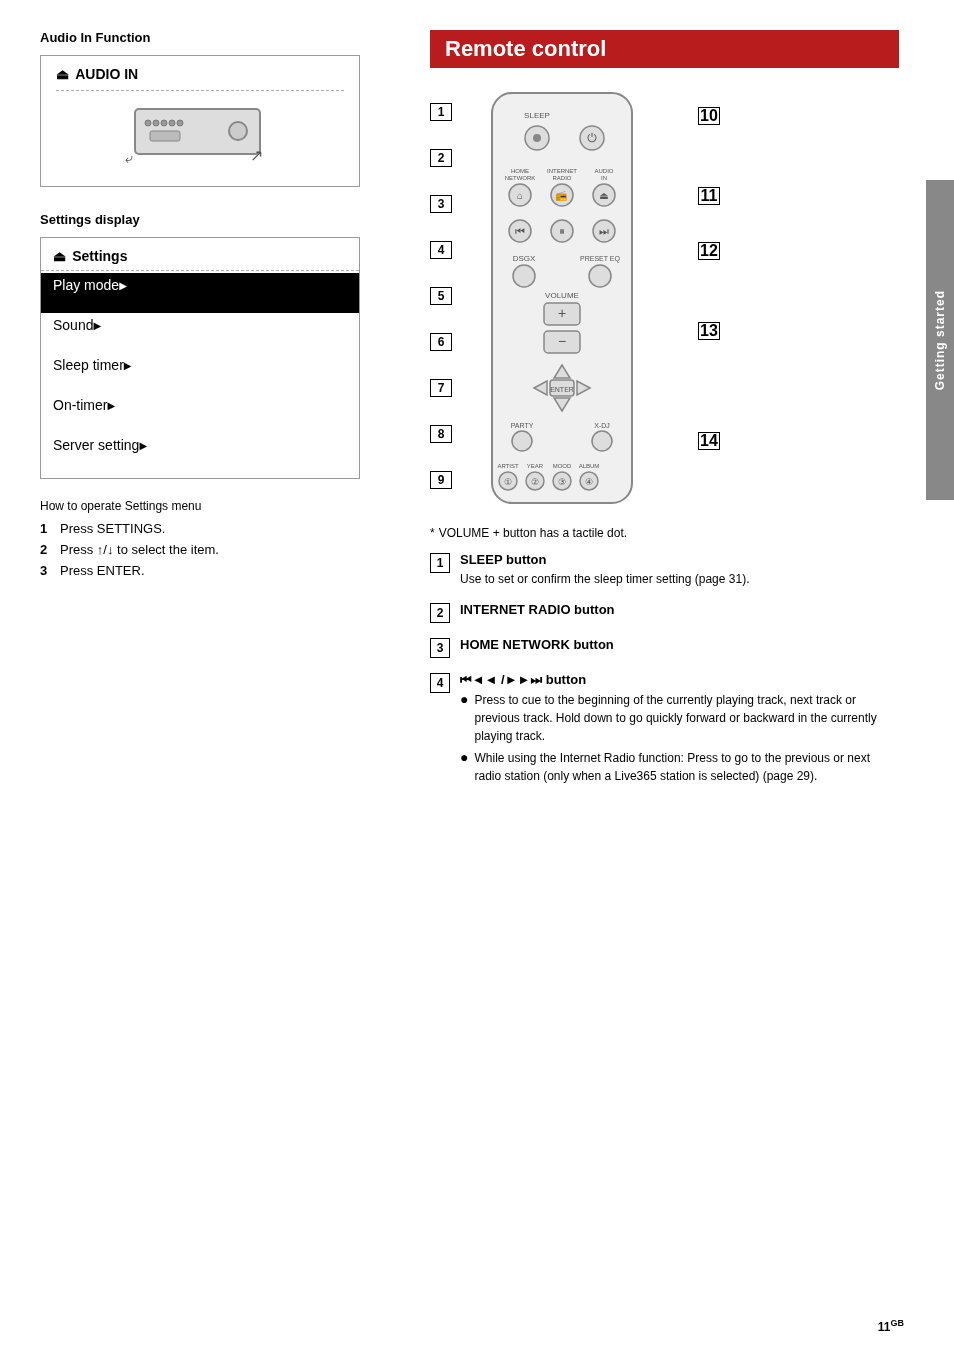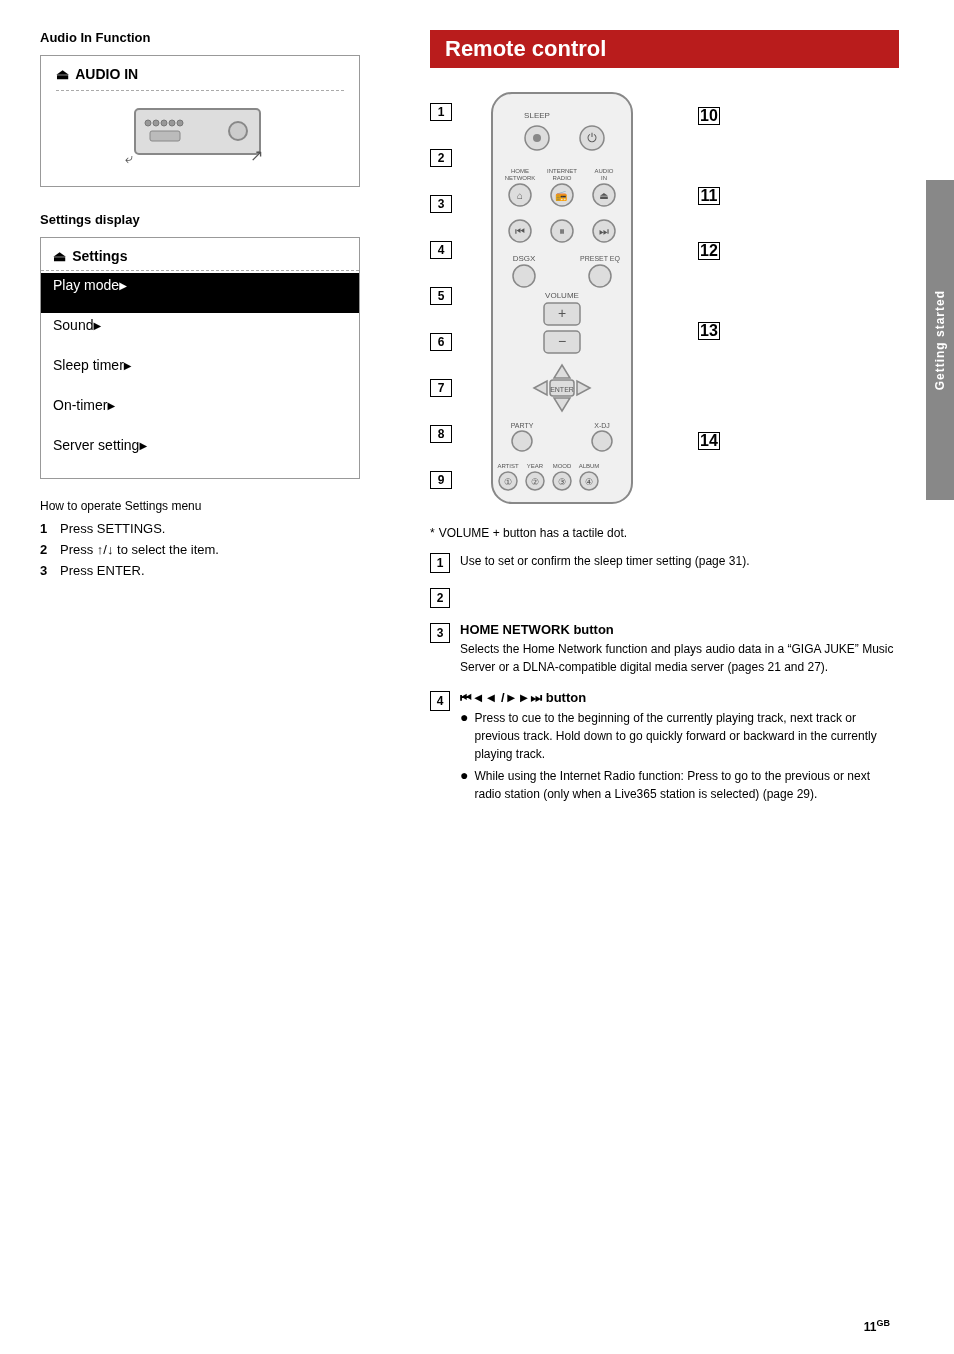--- a/index.html
+++ b/index.html
@@ -218,21 +218,21 @@
     .bullet-dot {
       font-size: 14px;
       line-height: 1.2;
       flex-shrink: 0;
     }
 
     
     .page-number {
       position: absolute;
       bottom: 20px;
-      right: 64px;
+      right: 50px;
       font-size: 12px;
       font-weight: bold;
       text-align: right;
     }
 
     
     .num-label-right {
       font-size: 16px;
       font-weight: bold;
       border: 1px solid #000;
@@ -474,33 +474,34 @@
 
       <div class="note-line">
         <span class="note-star">*</span>
         <span>VOLUME + button has a tactile dot.</span>
       </div>
 
       <div id="button-descriptions">
           <div class="btn-desc">
     <div class="btn-num-box">1</div>
     <div class="btn-desc-content">
+      <div class="btn-desc-title">SLEEP button</div>
       <div class="btn-desc-body">Use to set or confirm the sleep timer setting (page 31).</div>
     </div>
   </div>
           <div class="btn-desc">
     <div class="btn-num-box">2</div>
     <div class="btn-desc-content">
+      <div class="btn-desc-title">INTERNET RADIO button</div>
     </div>
   </div>
           <div class="btn-desc">
     <div class="btn-num-box">3</div>
     <div class="btn-desc-content">
       <div class="btn-desc-title">HOME NETWORK button</div>
-      <div class="btn-desc-body">Selects the Home Network function and plays audio data in a “GIGA JUKE” Music Server or a DLNA-compatible digital media server (pages 21 and 27).</div>
     </div>
   </div>
           <div class="btn-desc">
     <div class="btn-num-box">4</div>
     <div class="btn-desc-content">
       <div class="btn-desc-title">⏮◄◄ /►►⏭ button</div>
       <div class="btn-desc-body">
                 <div class="bullet">
                   <span class="bullet-dot">●</span>
                   <span>Press to cue to the beginning of the currently playing track, next track or previous track. Hold down to go quickly forward or backward in the currently playing track.</span>

